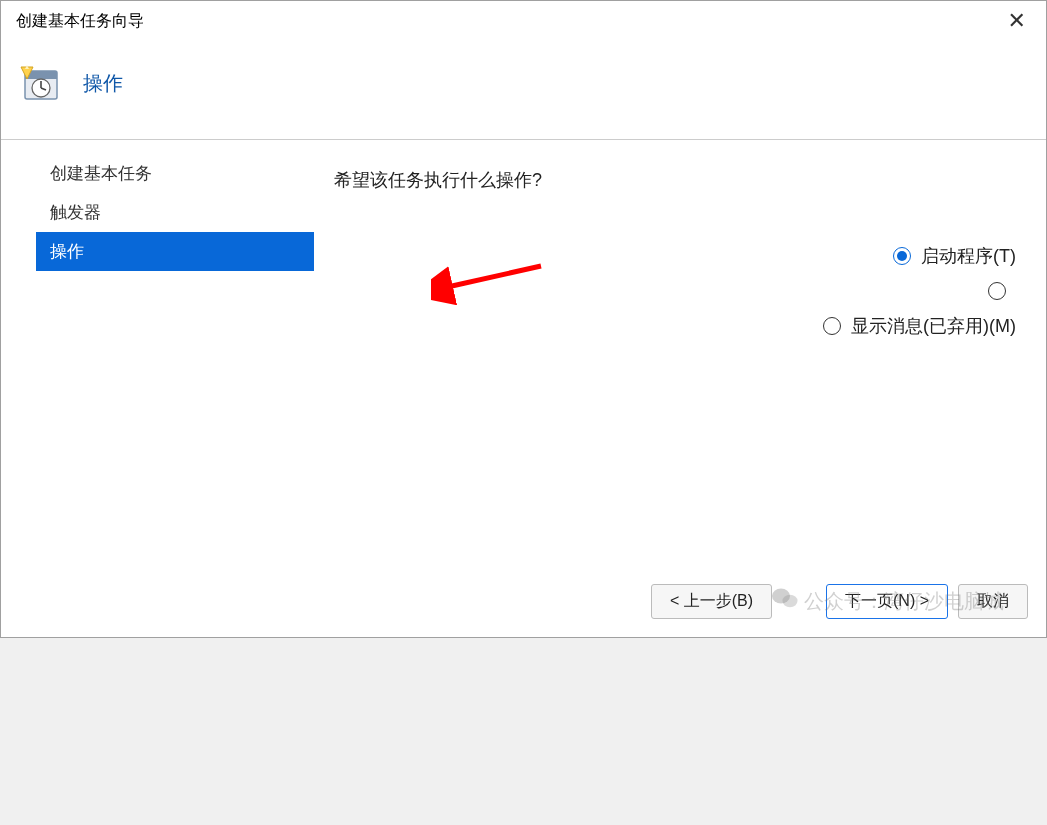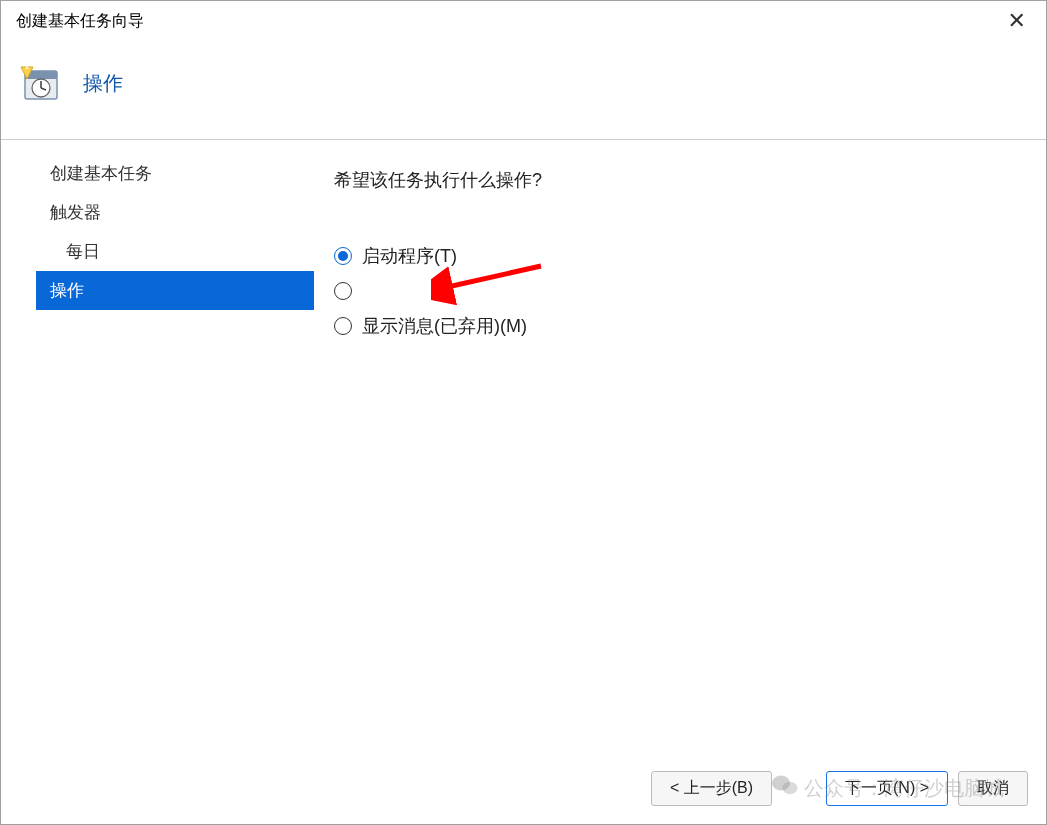--- a/index.html
+++ b/index.html
@@ -7,21 +7,21 @@
       font-family: "Microsoft YaHei", "Segoe UI", sans-serif;
       background: #f0f0f0;
       width: 1047px;
       height: 825px;
       overflow: hidden;
     }
     .window {
       background: #ffffff;
       border: 1px solid #a0a0a0;
       width: 1047px;
-      height: 825px;
+      height: 638px;
       display: flex;
       flex-direction: column;
       position: relative;
     }
     .titlebar {
       display: flex;
       justify-content: space-between;
       align-items: center;
       padding: 6px 10px 6px 15px;
       font-size: 16px;
@@ -85,20 +85,21 @@
     }
     .question {
       font-size: 18px;
       color: #222;
       margin-bottom: 52px;
     }
     .radio-group {
       display: flex;
       flex-direction: column;
       gap: 14px;
+      align-items: flex-end;
     }
     .radio-row {
       display: flex;
       align-items: center;
       font-size: 18px;
       color: #222;
       cursor: pointer;
     }
     .radio-circle {
       width: 18px;
@@ -187,21 +188,20 @@
       </svg>
     </span>
     <span class="header-title">操作</span>
   </div>
 
   <div class="body">
 
     <div class="sidebar">
       <div class="sidebar-item">创建基本任务</div>
       <div class="sidebar-item">触发器</div>
-      <div class="sidebar-item indent">每日</div>
       <div class="sidebar-item selected">操作</div>
     </div>
 
     <div class="main">
       <div class="question">希望该任务执行什么操作?</div>
 
       <div class="radio-group">
 
         <label class="radio-row">
           <span class="radio-circle selected">

